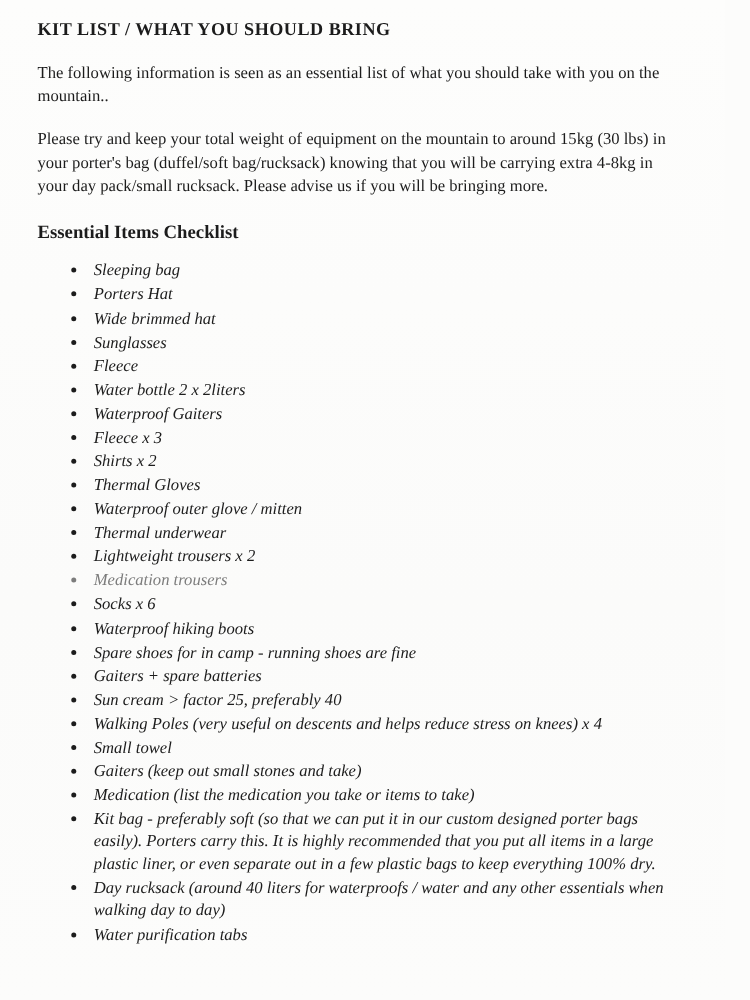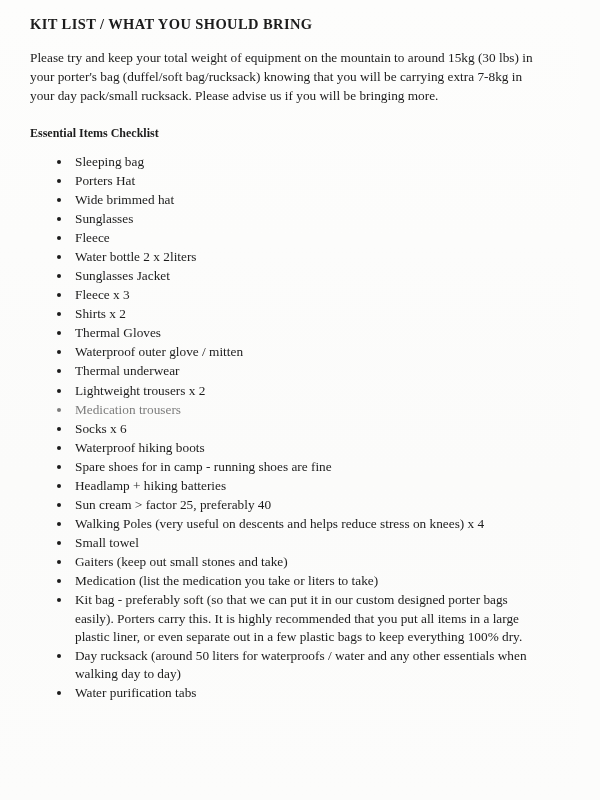--- a/index.html
+++ b/index.html
@@ -26,30 +26,31 @@
     font-weight: bold;
     letter-spacing: 0.4px;
     margin: 6px 0 16px 0;
   }
   .para {
     font-size: 13.3px;
     line-height: 1.42;
     margin: 0 0 15px 0;
   }
   .section-heading {
-    font-size: 12px;
+    font-size: 15px;
     font-weight: bold;
     margin: 20px 0 12px 0;
   }
   ul.kit-list {
     margin: 0 0 8px 0;
     padding: 0 0 0 42px;
     font-size: 13.3px;
     line-height: 1.36;
     list-style: disc;
+    font-style: italic;
   }
   ul.kit-list li {
     padding-left: 3px;
     margin: 0 0 1px 0;
   }
   
   ul.kit-list.essential li:nth-child(14) {
     color: #5d5d5d;
     opacity: 0.8;
   }
@@ -57,48 +58,49 @@
     margin-top: 22px;
   }
 </style>
 </head>
 <body>
 
 <div class="page">
 
   <h1 class="doc-title">KIT LIST / WHAT YOU SHOULD BRING</h1>
 
+  <p class="para">The following information is seen as an essential list of what you should take with you on the mountain..</p>
 
-  <p class="para">Please try and keep your total weight of equipment on the mountain to around 15kg (30 lbs) in your porter's bag (duffel/soft bag/rucksack) knowing that you will be carrying extra 7-8kg in your day pack/small rucksack. Please advise us if you will be bringing more.</p>
+  <p class="para">Please try and keep your total weight of equipment on the mountain to around 15kg (30 lbs) in your porter's bag (duffel/soft bag/rucksack) knowing that you will be carrying extra 4-8kg in your day pack/small rucksack. Please advise us if you will be bringing more.</p>
 
   <h2 class="section-heading">Essential Items Checklist</h2>
 
   <ul class="kit-list essential">
       <li>Sleeping bag</li>
       <li>Porters Hat</li>
       <li>Wide brimmed hat</li>
       <li>Sunglasses</li>
       <li>Fleece</li>
       <li>Water bottle 2 x 2liters</li>
-      <li>Sunglasses Jacket</li>
+      <li>Waterproof Gaiters</li>
       <li>Fleece x 3</li>
       <li>Shirts x 2</li>
       <li>Thermal Gloves</li>
       <li>Waterproof outer glove / mitten</li>
       <li>Thermal underwear</li>
       <li>Lightweight trousers x 2</li>
       <li>Medication trousers</li>
       <li>Socks x 6</li>
       <li>Waterproof hiking boots</li>
       <li>Spare shoes for in camp - running shoes are fine</li>
-      <li>Headlamp + hiking batteries</li>
+      <li>Gaiters + spare batteries</li>
       <li>Sun cream &gt; factor 25, preferably 40</li>
       <li>Walking Poles (very useful on descents and helps reduce stress on knees) x 4</li>
       <li>Small towel</li>
       <li>Gaiters (keep out small stones and take)</li>
-      <li>Medication (list the medication you take or liters to take)</li>
+      <li>Medication (list the medication you take or items to take)</li>
       <li>Kit bag - preferably soft (so that we can put it in our custom designed porter bags easily). Porters carry this. It is highly recommended that you put all items in a large plastic liner, or even separate out in a few plastic bags to keep everything 100% dry.</li>
-      <li>Day rucksack (around 50 liters for waterproofs / water and any other essentials when walking day to day)</li>
+      <li>Day rucksack (around 40 liters for waterproofs / water and any other essentials when walking day to day)</li>
       <li>Water purification tabs</li>
     </ul>
 
 
 </div>
 
 </body></html>

